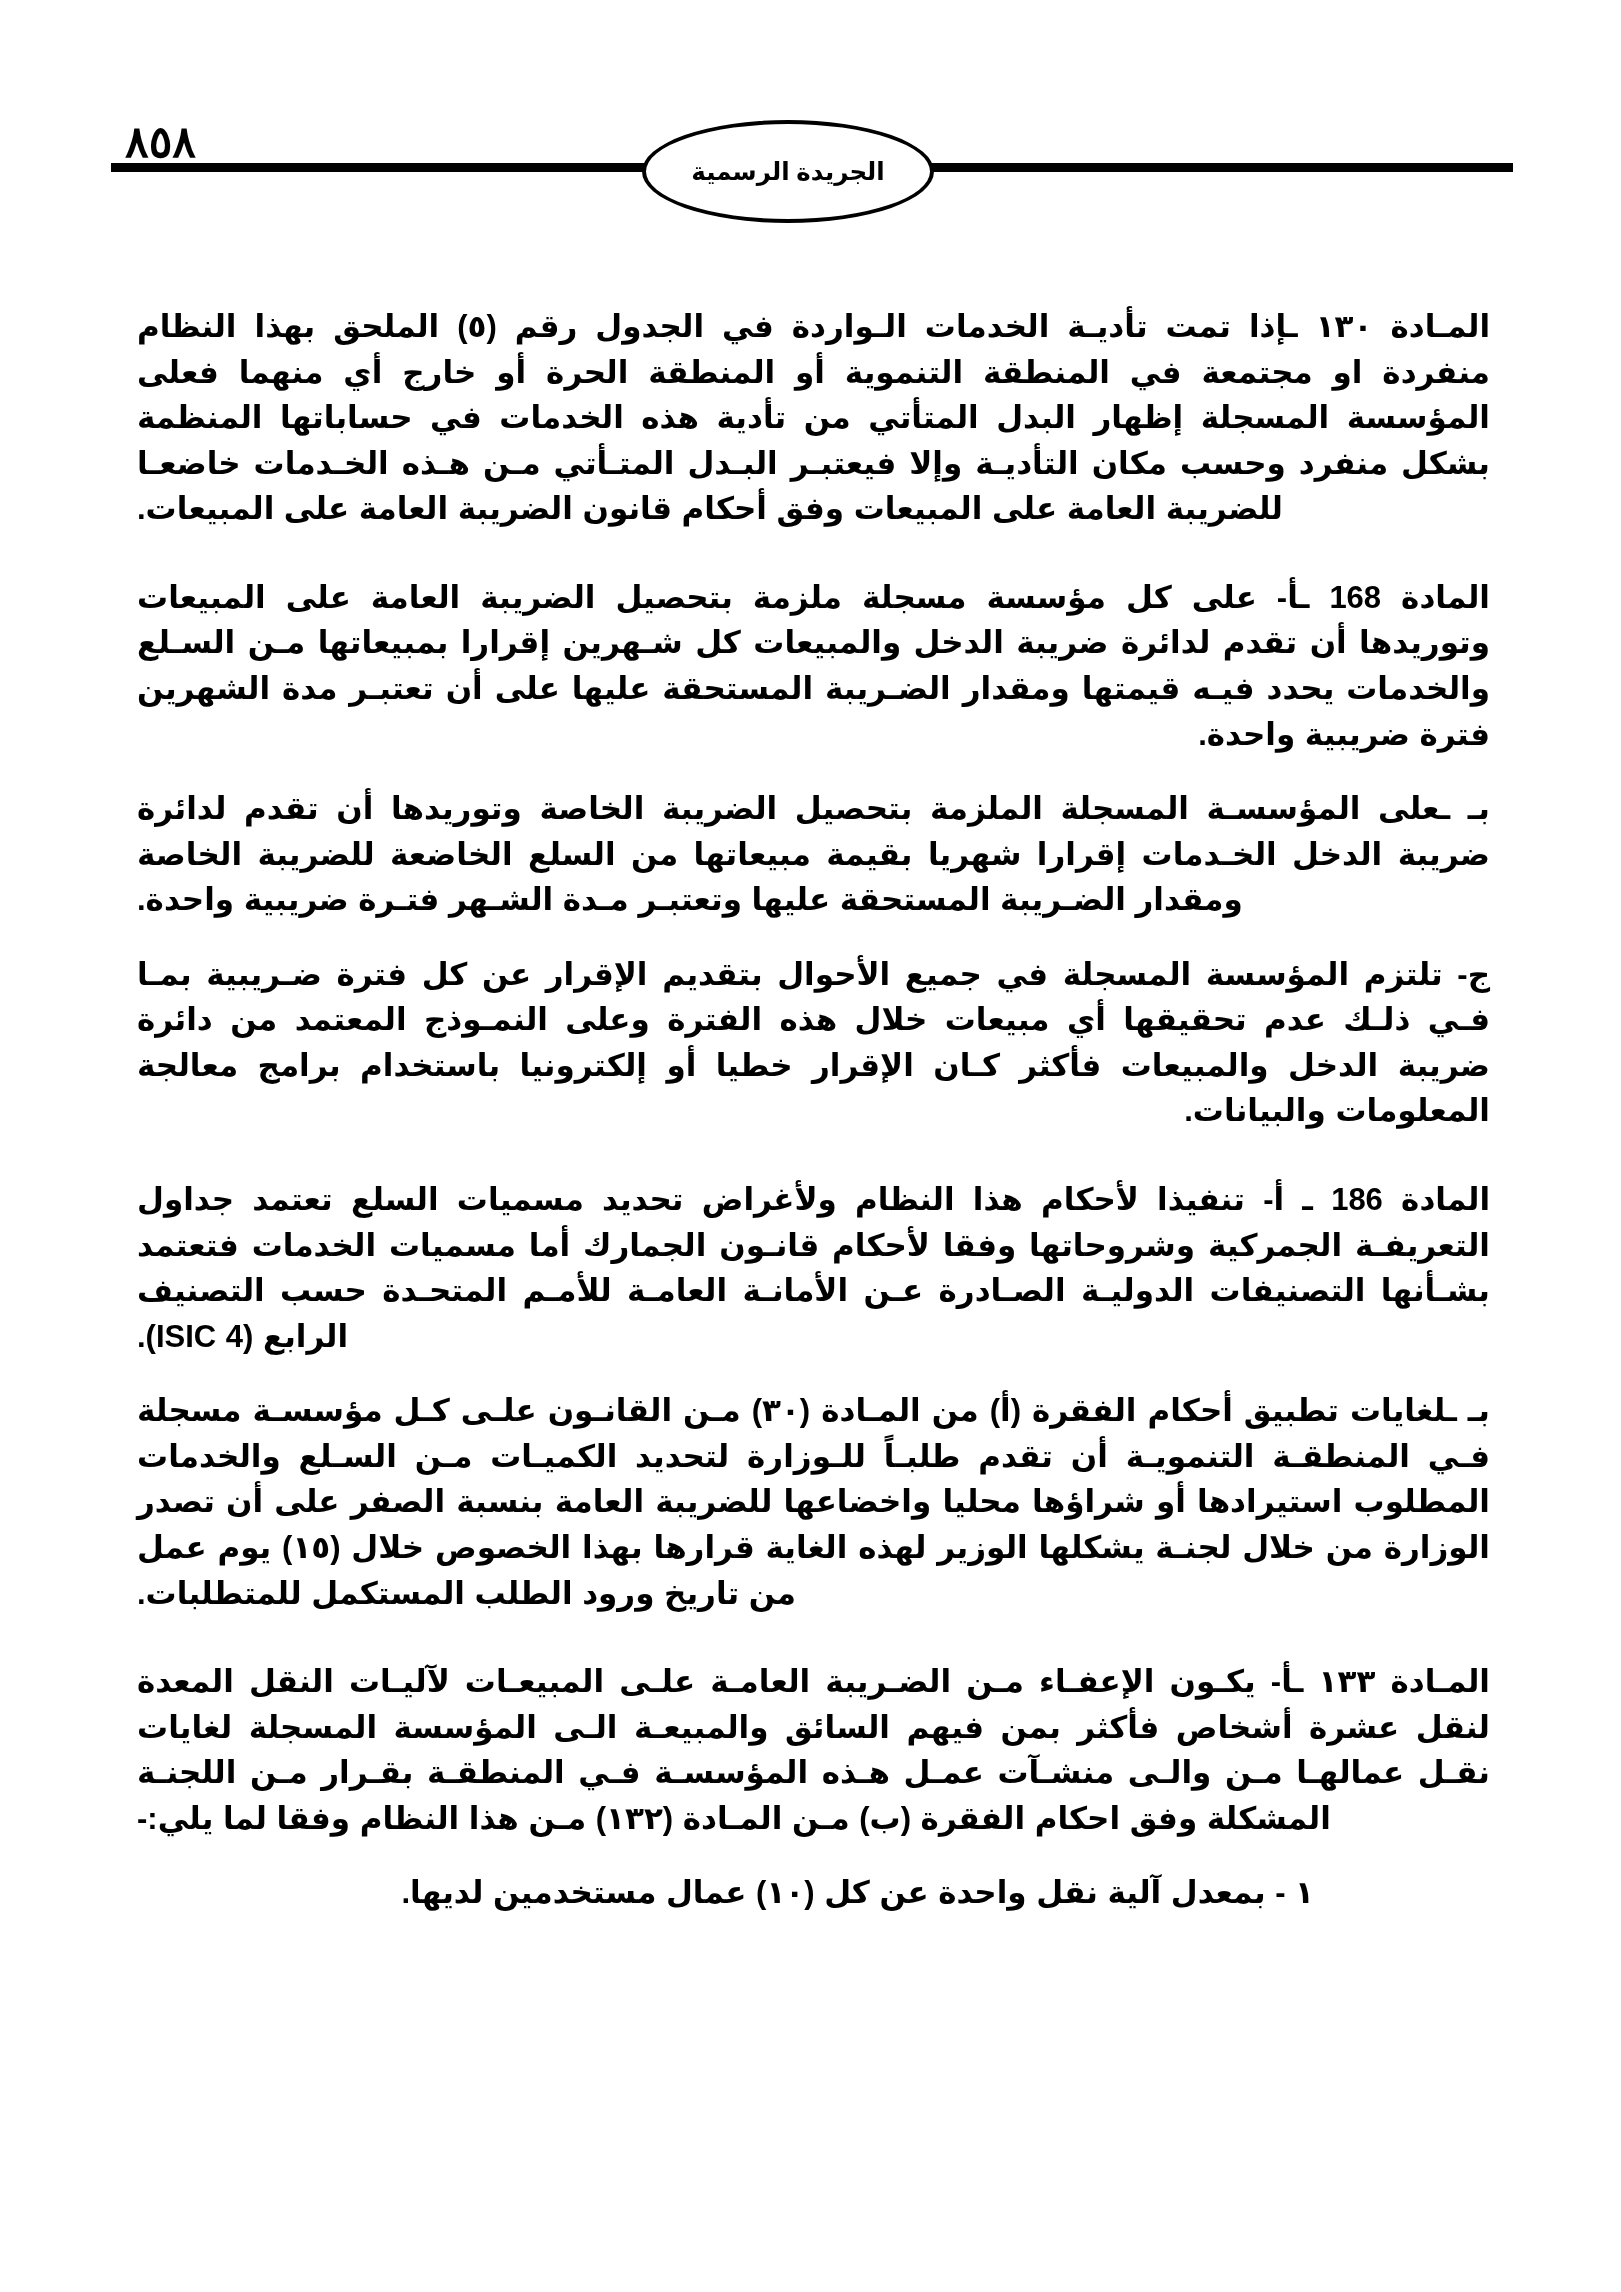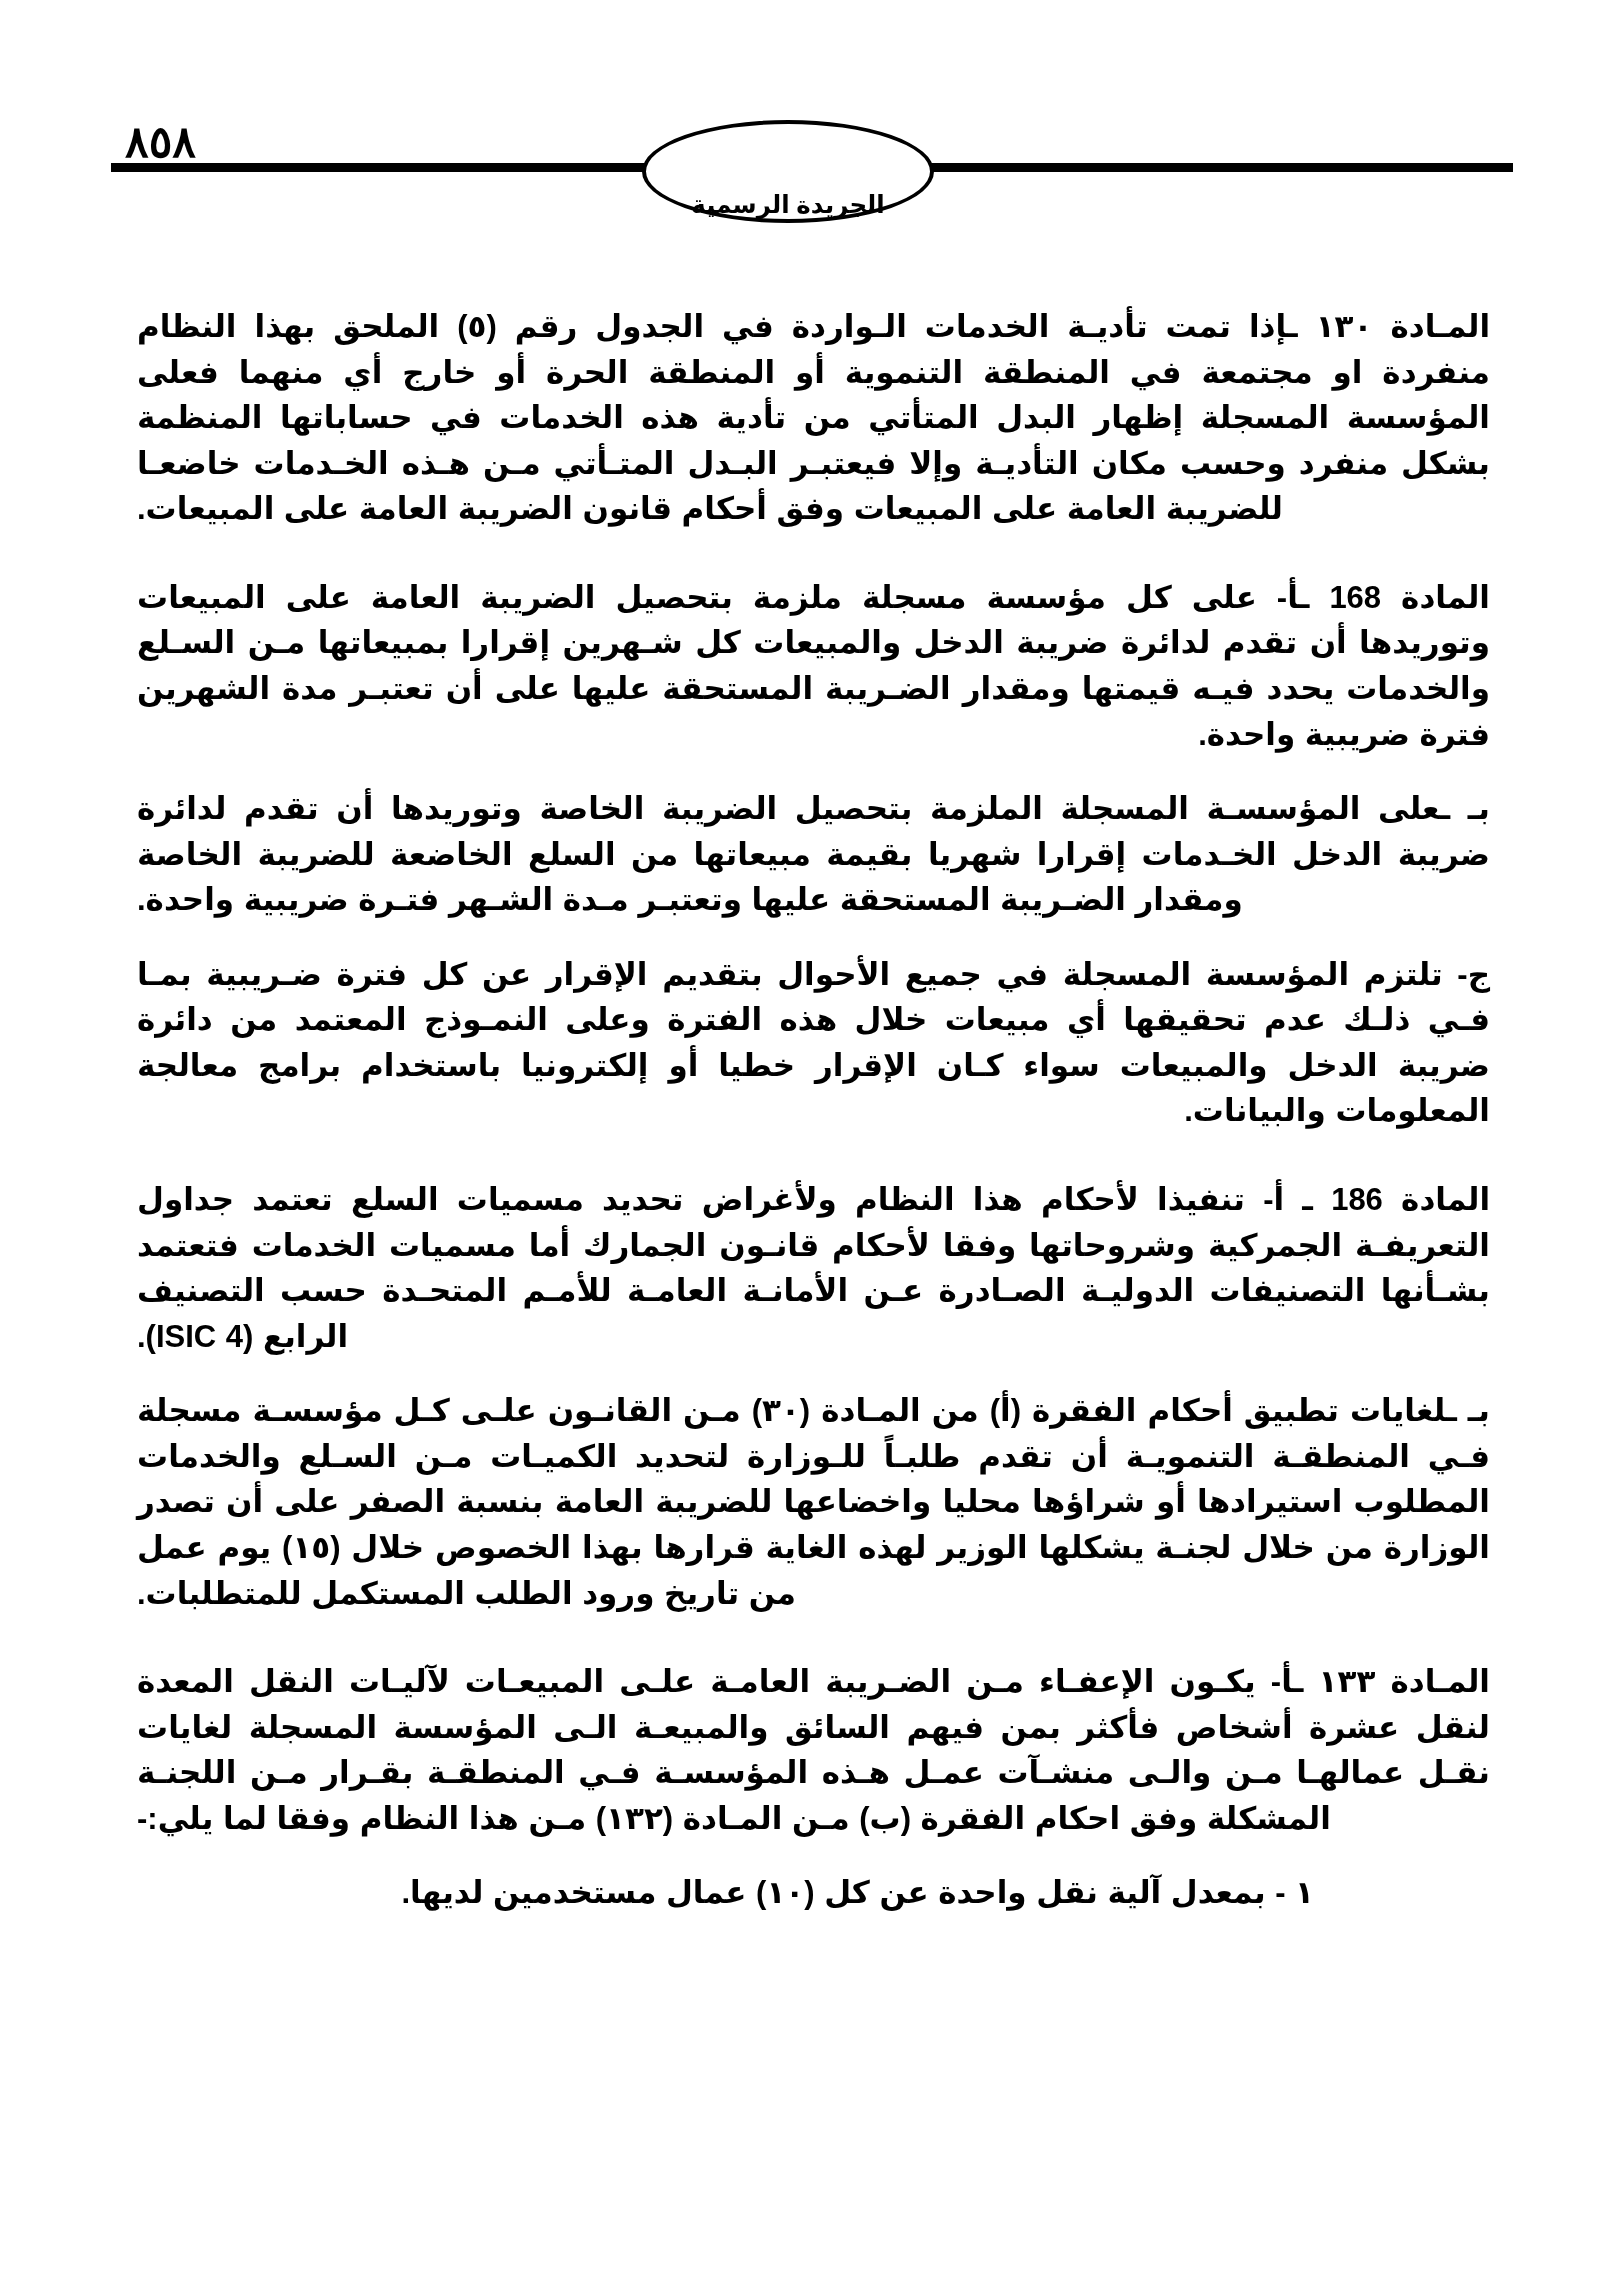--- a/index.html
+++ b/index.html
@@ -52,21 +52,21 @@
   .oval {
     position: absolute;
     top: 21.6px;
     left: 642px;
     width: 284px;
     height: 95px;
     border: 4.9px solid #000000;
     border-radius: 50% / 50%;
     background: #ffffff;
     display: flex;
-    align-items: flex-end;
+    align-items: center;
     justify-content: center;
   }
   .oval-label {
     font-family: "Liberation Sans", "DejaVu Sans", sans-serif;
     font-size: 24.5px;
     font-weight: bold;
     color: #000000;
   }
 
   
@@ -119,21 +119,21 @@
 
     <p class="para last-left">المـادة ١٣٠ ـإذا تمت تأديـة الخدمات الـواردة في الجدول رقم (٥) الملحق بهذا النظام منفردة او مجتمعة في المنطقة التنموية أو المنطقة الحرة أو خارج أي منهما فعلى المؤسسة المسجلة إظهار البدل المتأتي من تأدية هذه الخدمات في حساباتها المنظمة بشكل منفرد وحسب مكان التأديـة وإلا فيعتبـر البـدل المتـأتي مـن هـذه الخـدمات خاضعـا للضريبة العامة على المبيعات وفق أحكام قانون الضريبة العامة على المبيعات.</p>
     <div class="gap-lg"></div>
 
     <p class="para last-right">المادة 168 ـأ- على كل مؤسسة مسجلة ملزمة بتحصيل الضريبة العامة على المبيعات وتوريدها أن تقدم لدائرة ضريبة الدخل والمبيعات كل شـهرين إقرارا بمبيعاتها مـن السـلع والخدمات يحدد فيـه قيمتها ومقدار الضـريبة المستحقة عليها على أن تعتبـر مدة الشهرين فترة ضريبية واحدة.</p>
     <div class="gap-md"></div>
 
     <p class="para last-left">بـ ـعلى المؤسسـة المسجلة الملزمة بتحصيل الضريبة الخاصة وتوريدها أن تقدم لدائرة ضريبة الدخل الخـدمات إقرارا شهريا بقيمة مبيعاتها من السلع الخاضعة للضريبة الخاصة ومقدار الضـريبة المستحقة عليها وتعتبـر مـدة الشـهر فتـرة ضريبية واحدة.</p>
     <div class="gap-md"></div>
 
-    <p class="para last-right">ج- تلتزم المؤسسة المسجلة في جميع الأحوال بتقديم الإقرار عن كل فترة ضـريبية بمـا فـي ذلـك عدم تحقيقها أي مبيعات خلال هذه الفترة وعلى النمـوذج المعتمد من دائرة ضريبة الدخل والمبيعات سواء كـان الإقرار خطيا أو إلكترونيا باستخدام برامج معالجة المعلومات والبيانات.</p>
+    <p class="para last-right">ج- تلتزم المؤسسة المسجلة في جميع الأحوال بتقديم الإقرار عن كل فترة ضـريبية بمـا فـي ذلـك عدم تحقيقها أي مبيعات خلال هذه الفترة وعلى النمـوذج المعتمد من دائرة ضريبة الدخل والمبيعات فأكثر كـان الإقرار خطيا أو إلكترونيا باستخدام برامج معالجة المعلومات والبيانات.</p>
     <div class="gap-lg"></div>
 
     <p class="para last-left">المادة 186 ـ أ- تنفيذا لأحكام هذا النظام ولأغراض تحديد مسميات السلع تعتمد جداول التعريفـة الجمركية وشروحاتها وفقا لأحكام قانـون الجمارك أما مسميات الخدمات فتعتمد بشـأنها التصنيفات الدوليـة الصـادرة عـن الأمانـة العامـة للأمـم المتحـدة حسب التصنيف الرابع (ISIC 4).</p>
     <div class="gap-md"></div>
 
     <p class="para last-left">بـ ـلغايات تطبيق أحكام الفقرة (أ) من المـادة (٣٠) مـن القانـون علـى كـل مؤسسـة مسجلة فـي المنطقـة التنمويـة أن تقدم طلبـاً للـوزارة لتحديد الكميـات مـن السـلع والخدمات المطلوب استيرادها أو شراؤها محليا واخضاعها للضريبة العامة بنسبة الصفر على أن تصدر الوزارة من خلال لجنـة يشكلها الوزير لهذه الغاية قرارها بهذا الخصوص خلال (١٥) يوم عمل من تاريخ ورود الطلب المستكمل للمتطلبات.</p>
     <div class="gap-lg"></div>
 
     <p class="para last-left">المـادة ١٣٣ ـأ- يكـون الإعفـاء مـن الضـريبة العامـة علـى المبيعـات لآليـات النقل المعدة لنقل عشرة أشخاص فأكثر بمن فيهم السائق والمبيعـة الـى المؤسسة المسجلة لغايات نقـل عمالهـا مـن والـى منشـآت عمـل هـذه المؤسسـة فـي المنطقـة بقـرار مـن اللجنـة المشكلة وفق احكام الفقرة (ب) مـن المـادة (١٣٢) مـن هذا النظام وفقا لما يلي:-</p>
     <div class="gap-md"></div>

